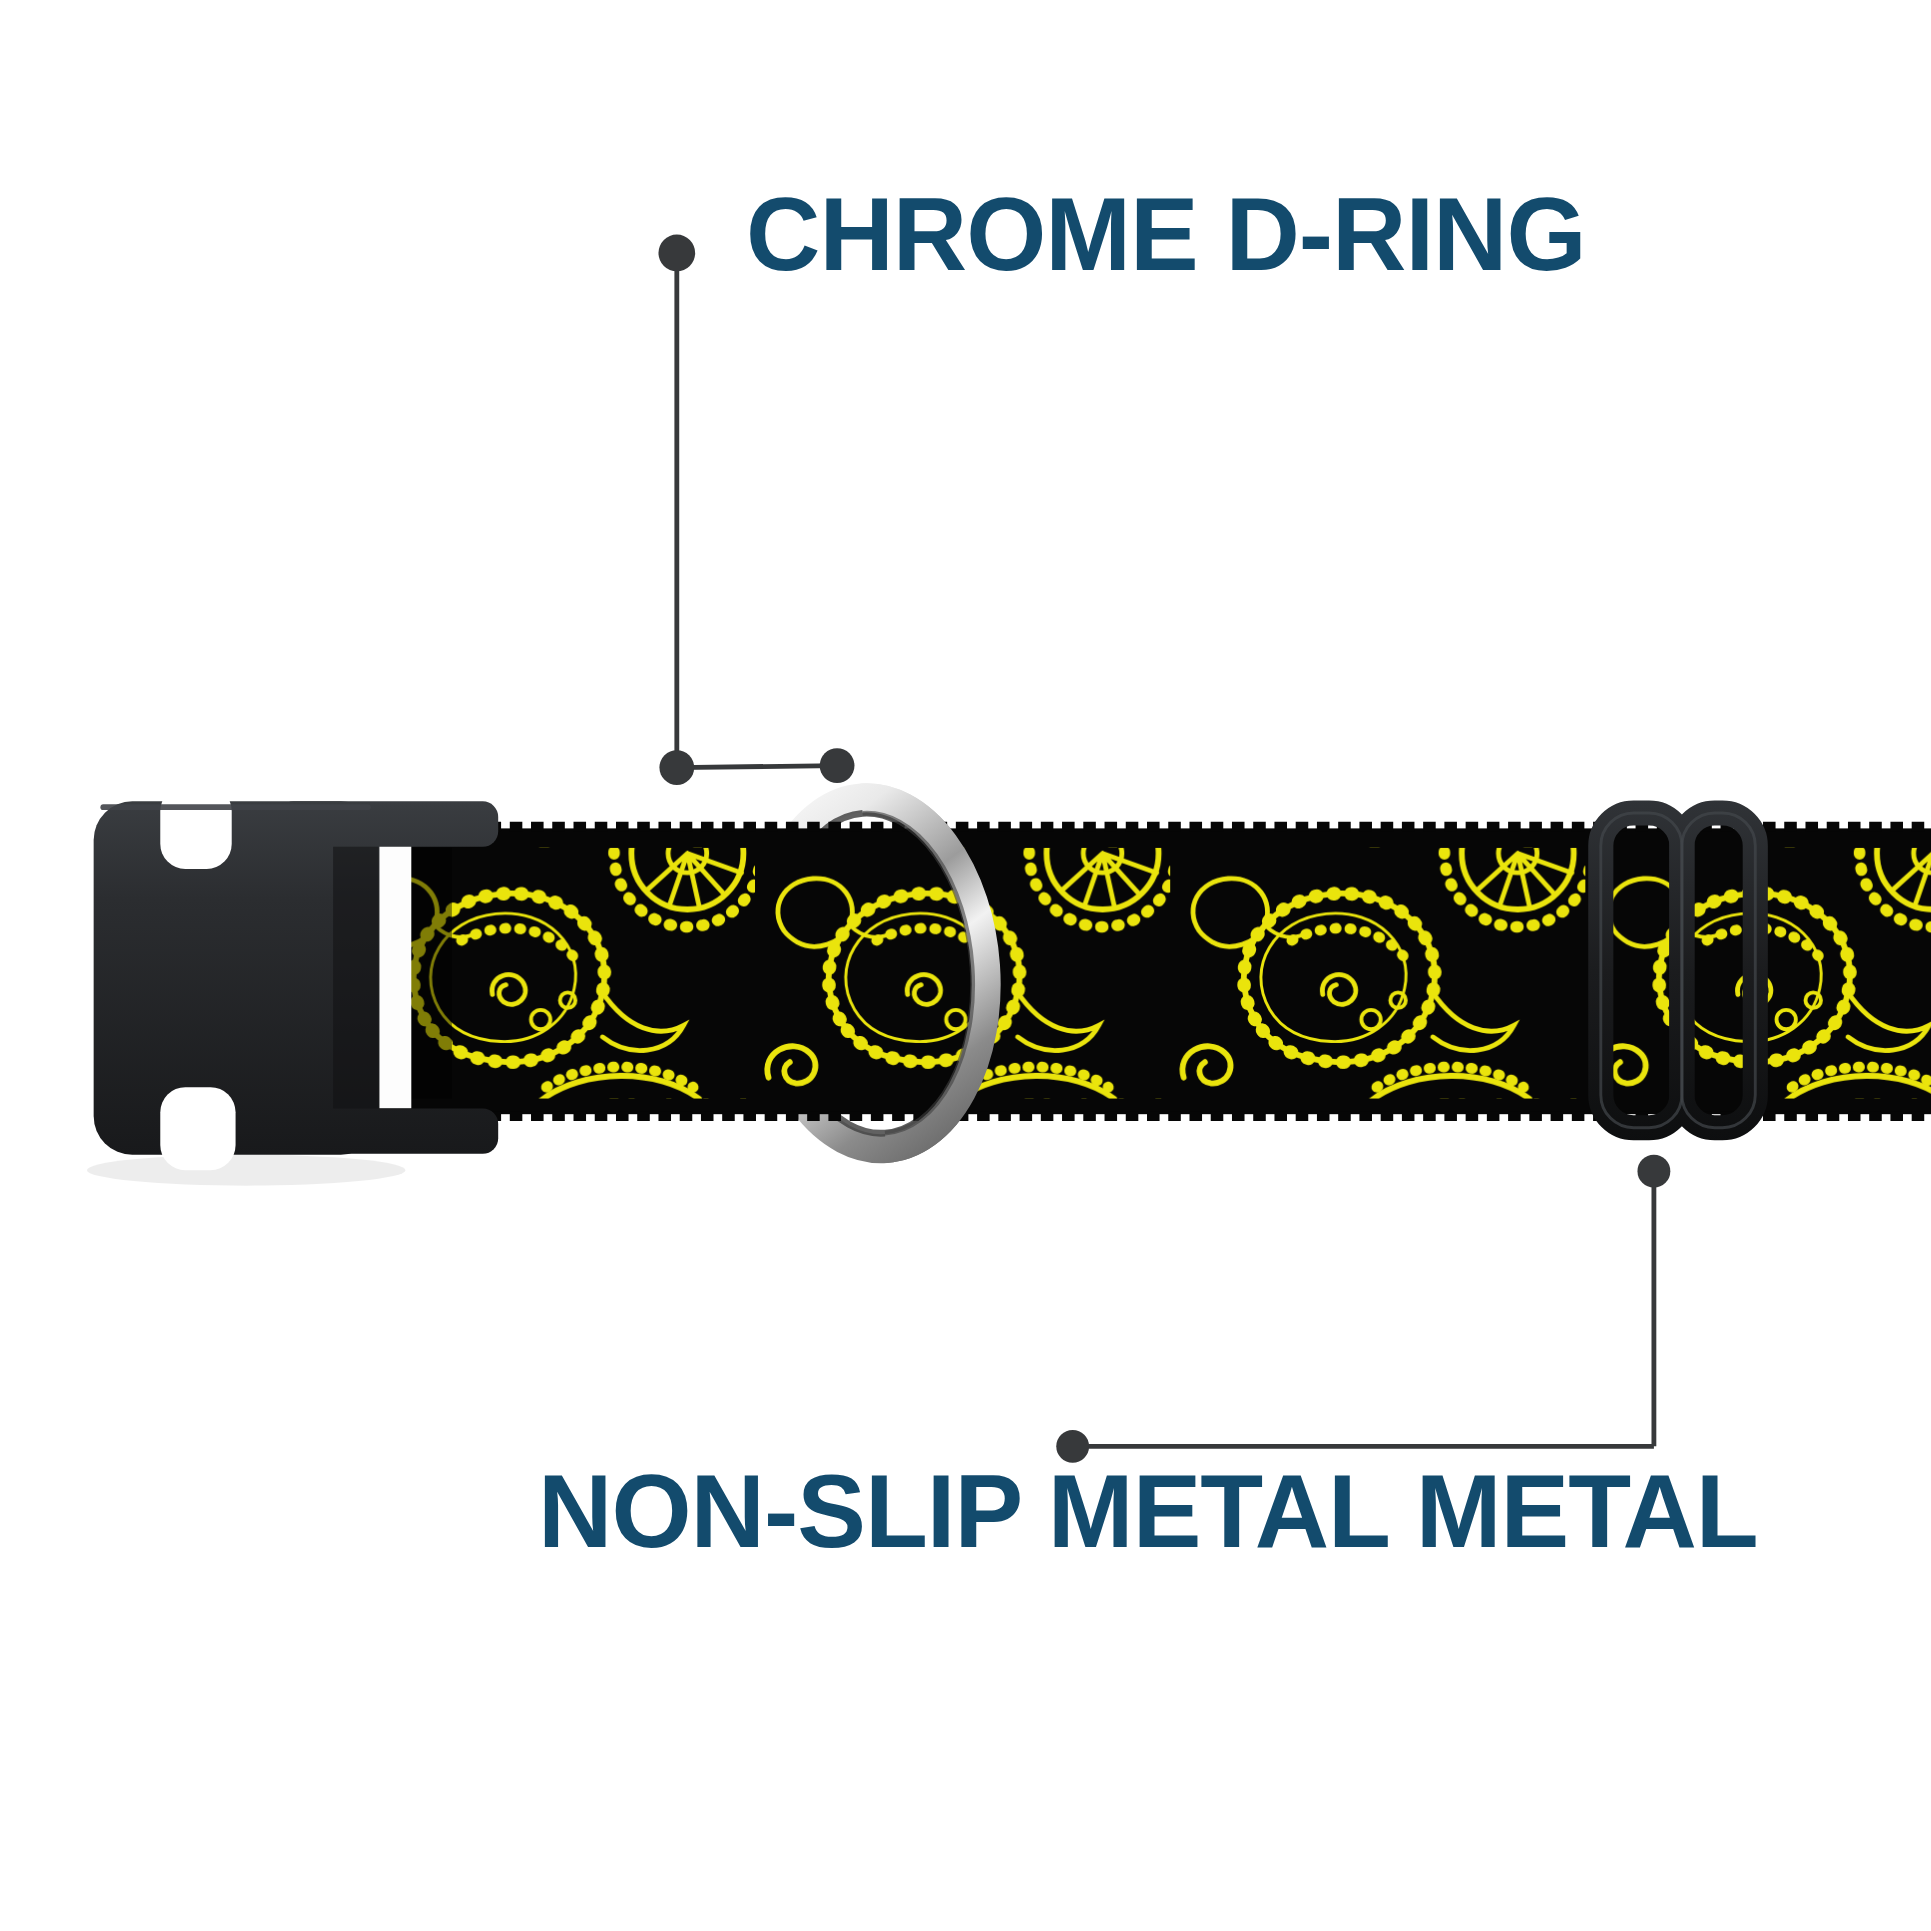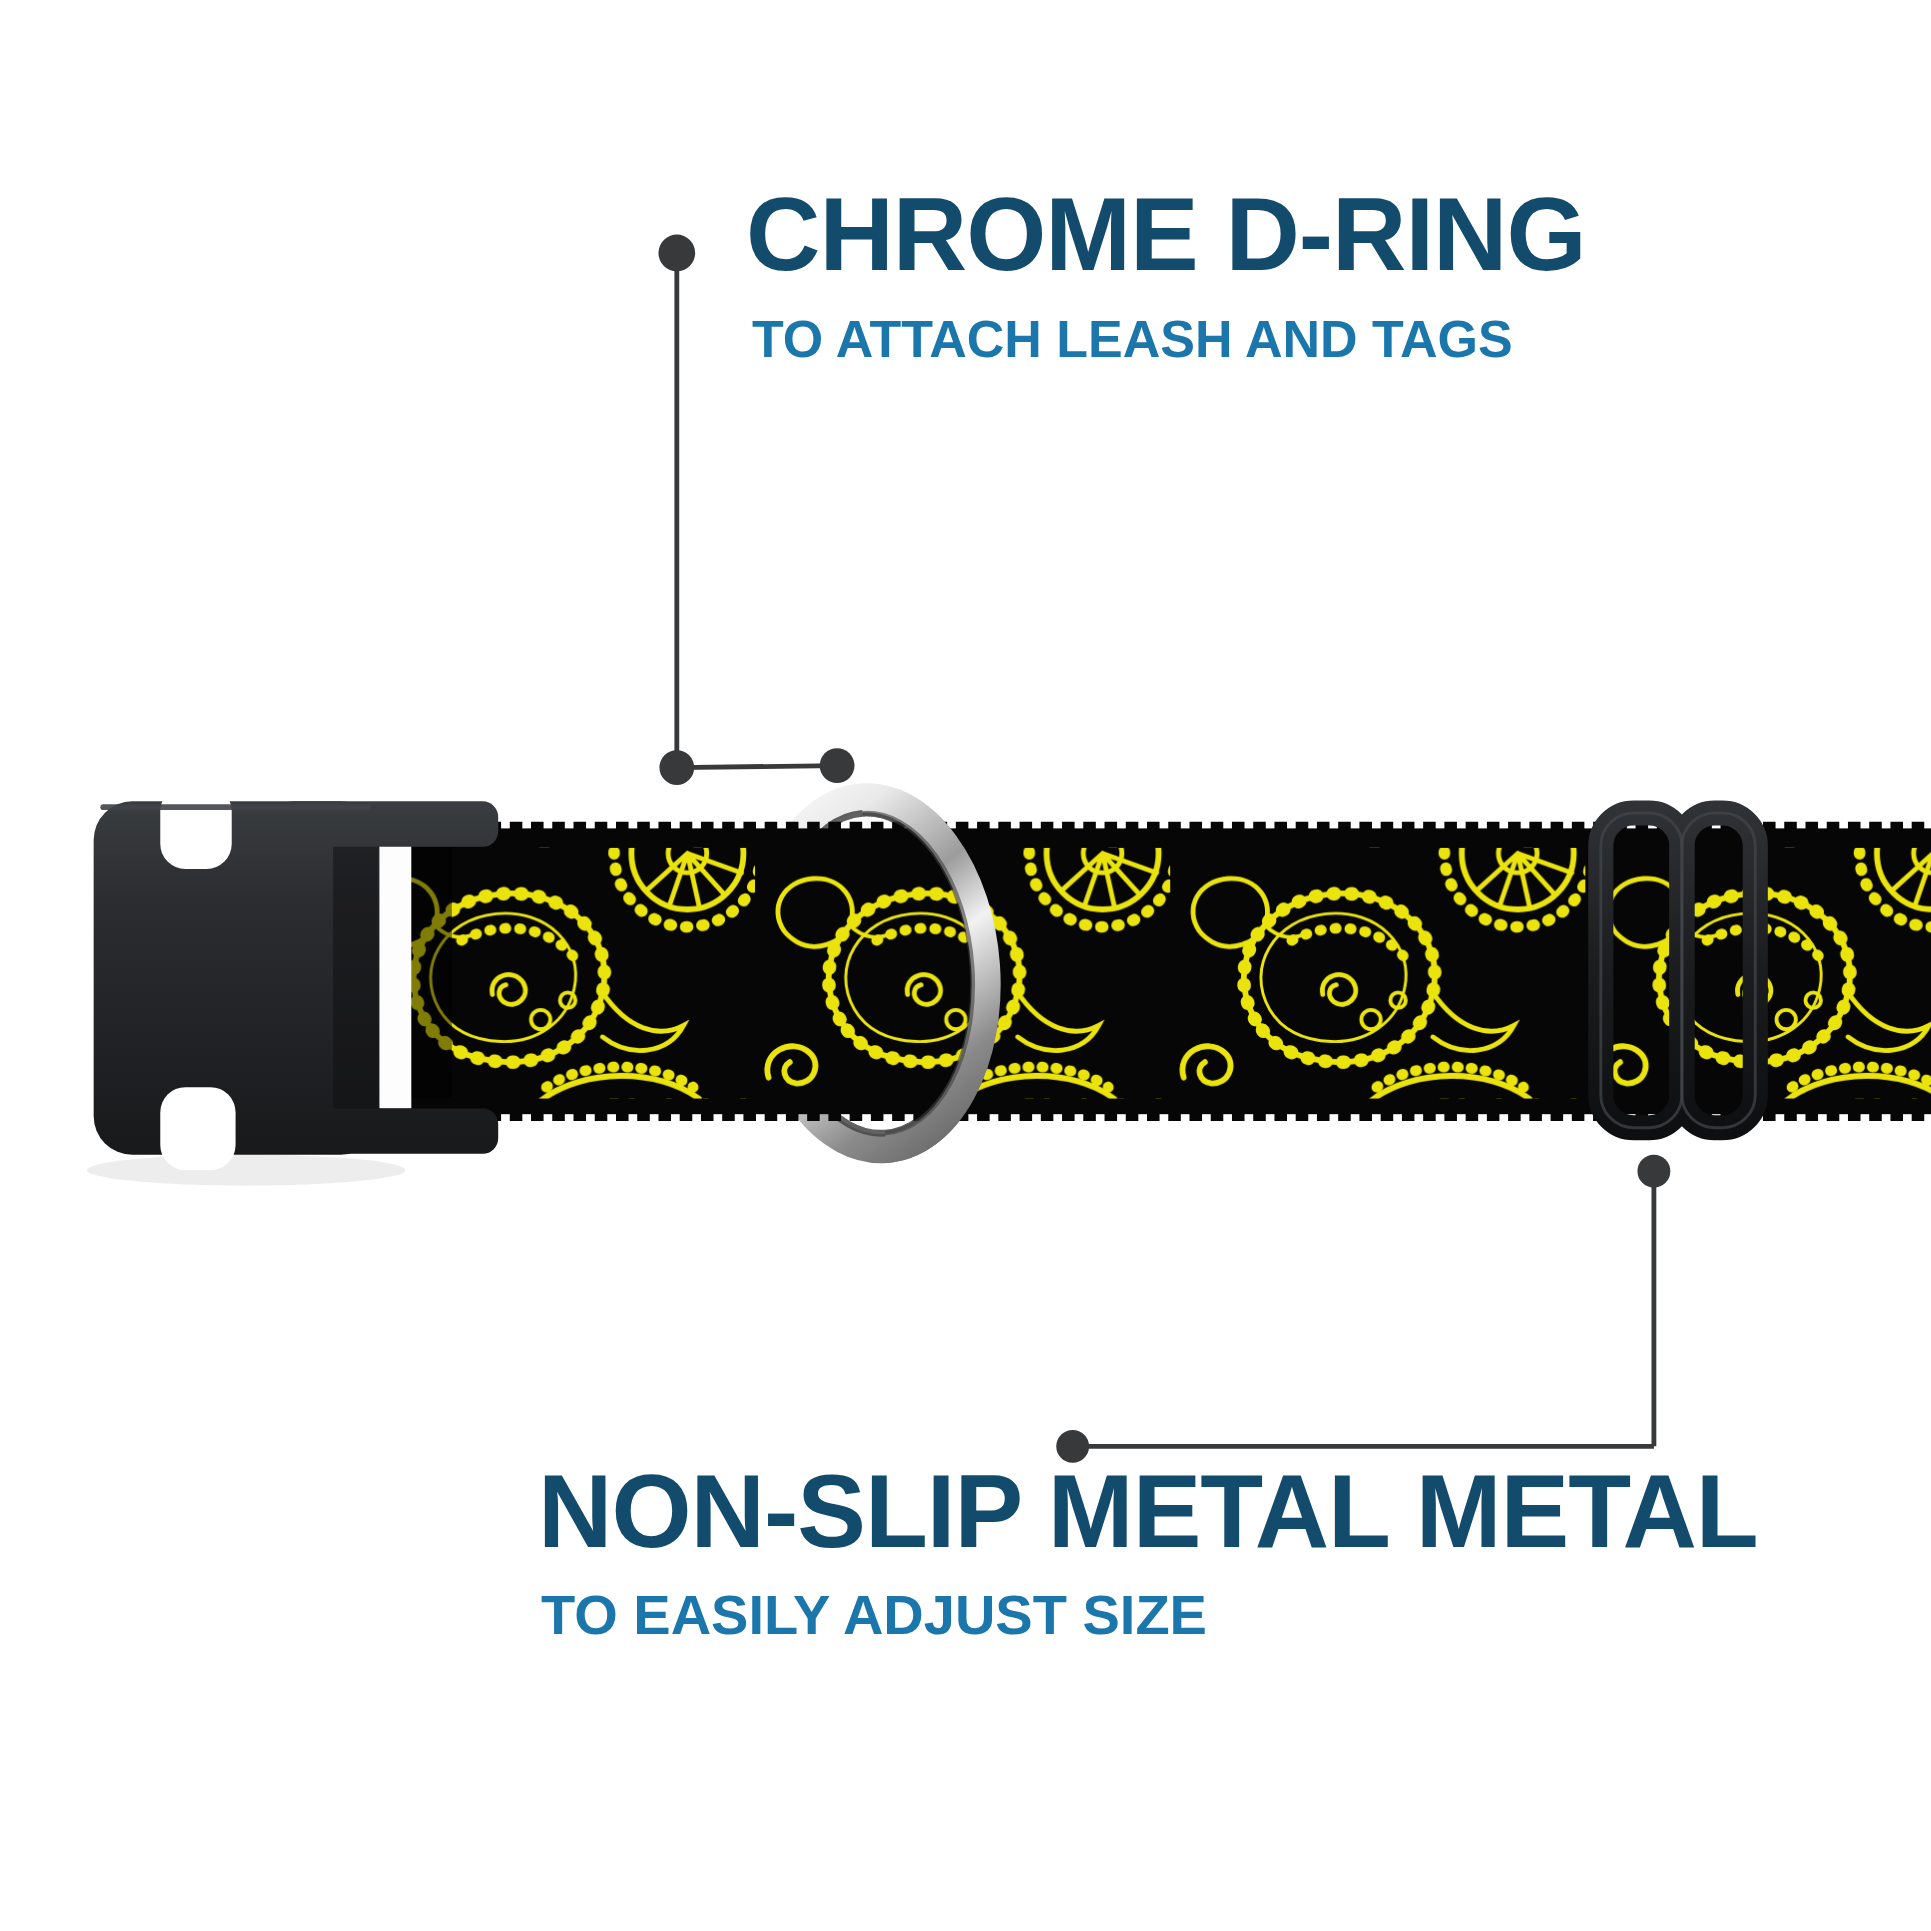--- a/index.html
+++ b/index.html
@@ -124,19 +124,17 @@
 
     <g stroke="#37393b" stroke-width="5" fill="#37393b">
       <line x1="1713" y1="1213" x2="1713" y2="1498"></line>
       <line x1="1111" y1="1498" x2="1713" y2="1498"></line>
       <circle cx="1713" cy="1213" r="17" stroke="none"></circle>
       <circle cx="1111" cy="1498" r="17" stroke="none"></circle>
     </g>
   </svg>
 
   <div class="callout-title t-dring">CHROME D-RING</div>
-  <div class="callout-sub s-dring">TO ATTACH LEASH AND TAGS</div>
 
   <div class="callout-title t-loop">NON-SLIP METAL METAL</div>
-  <div class="callout-sub s-loop">TO EASILY ADJUST SIZE</div>
 
 </div>
 
 
 </body></html>

